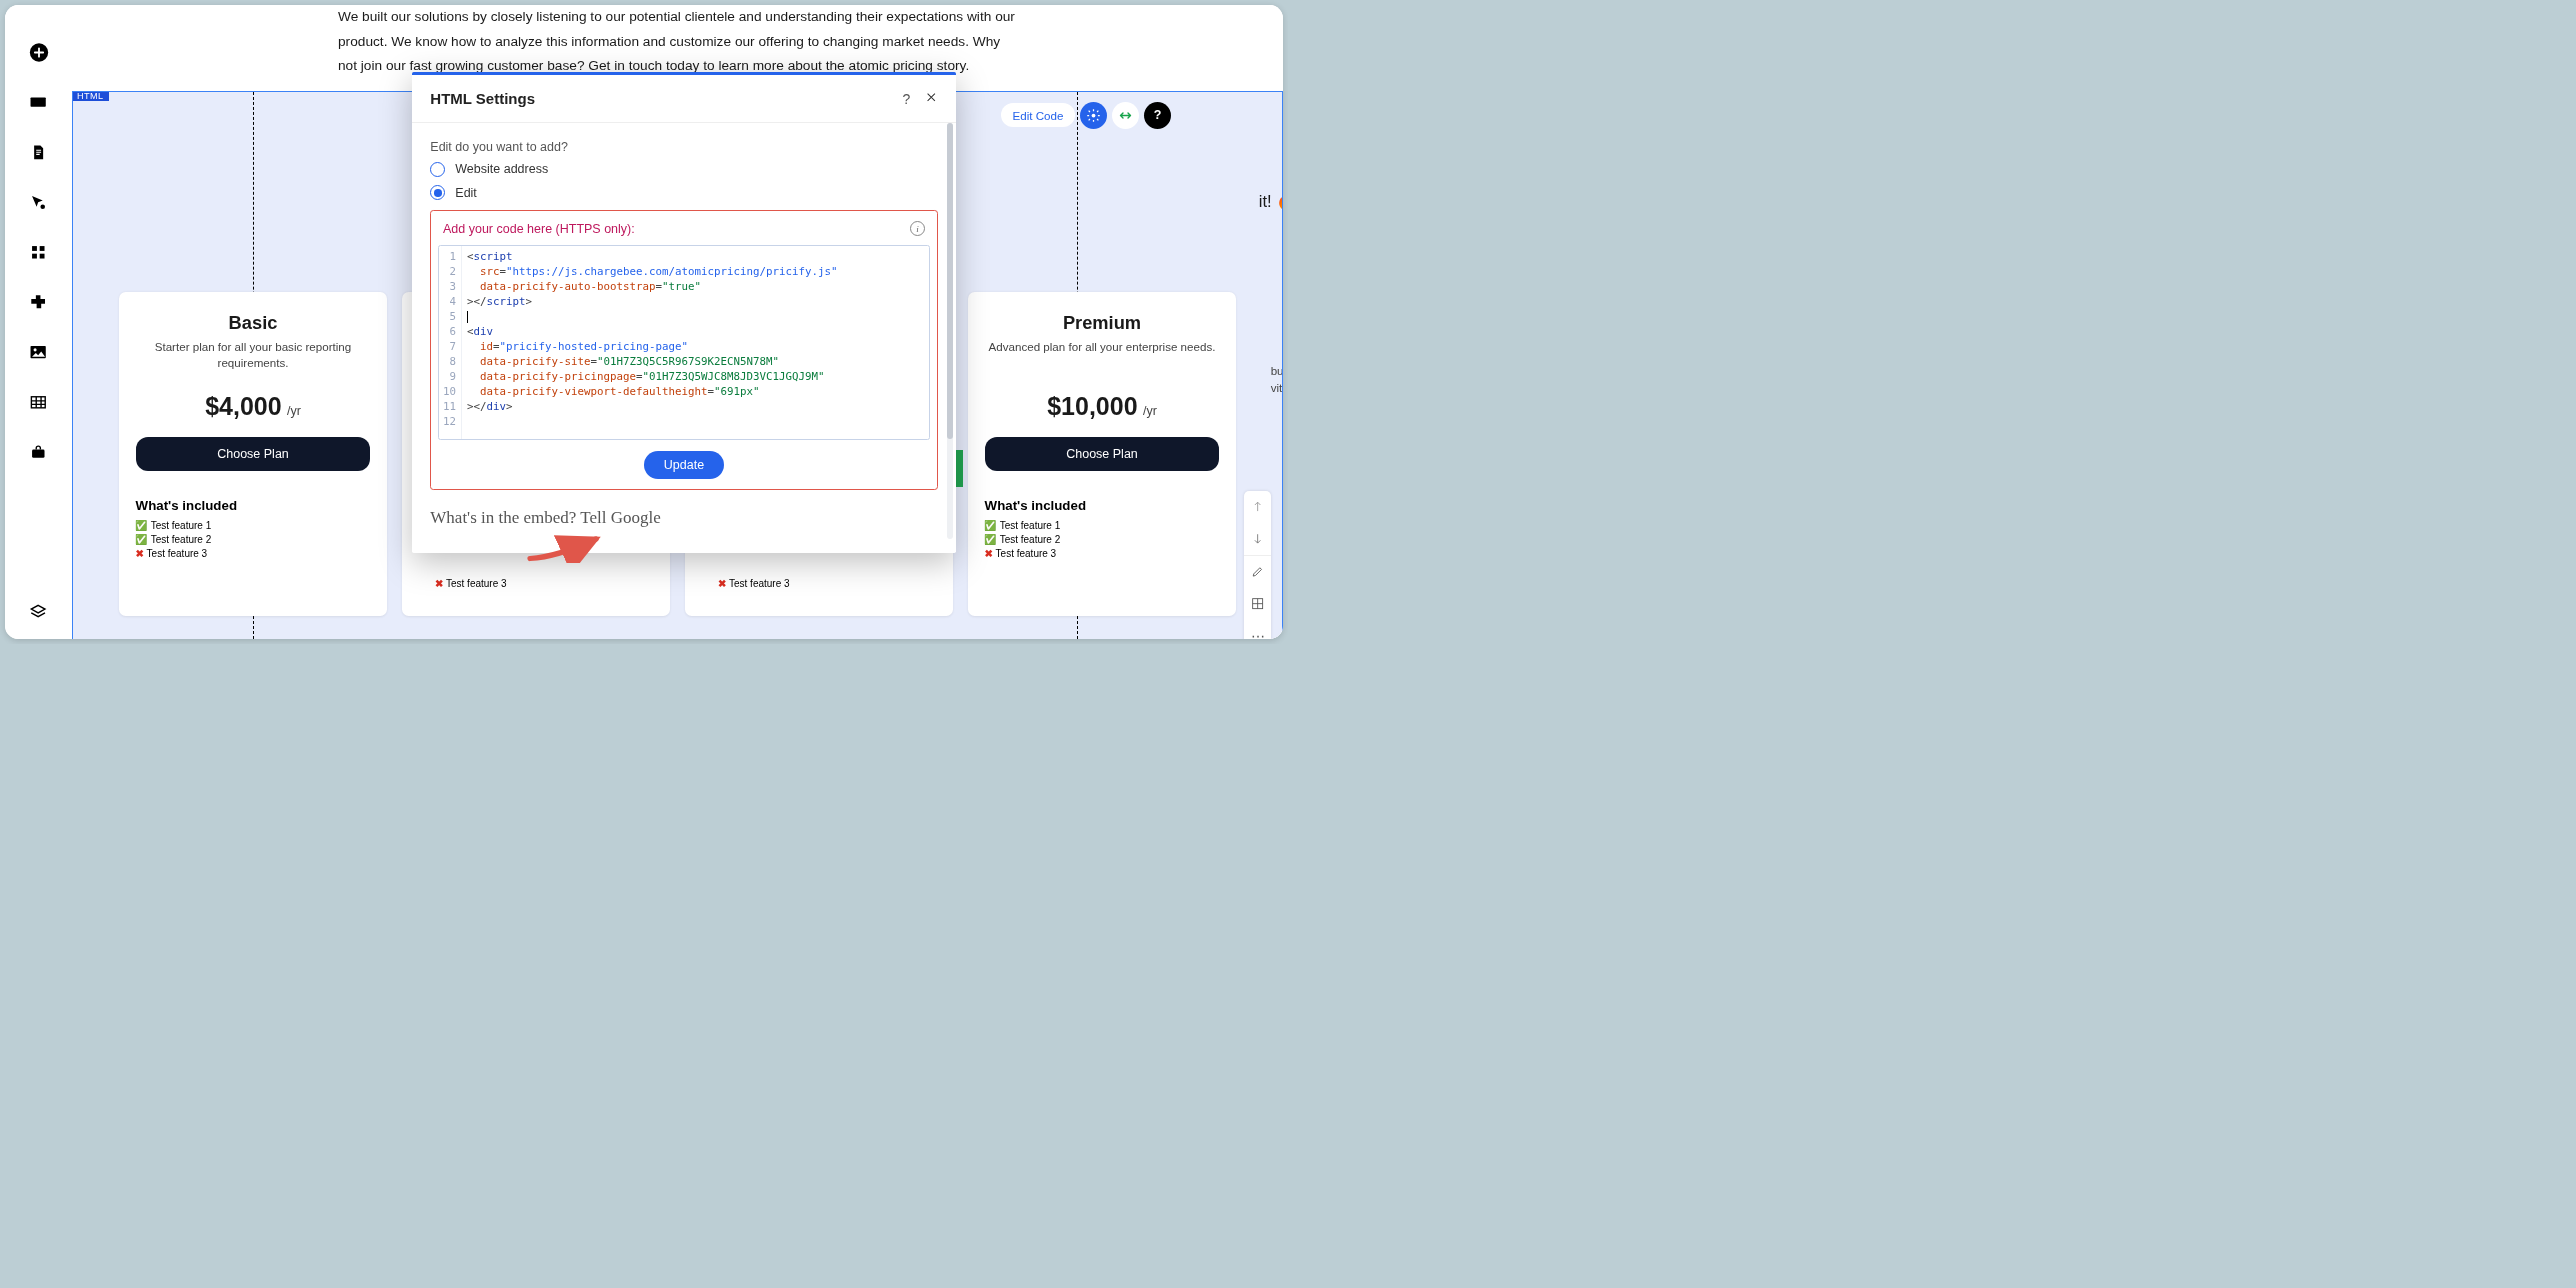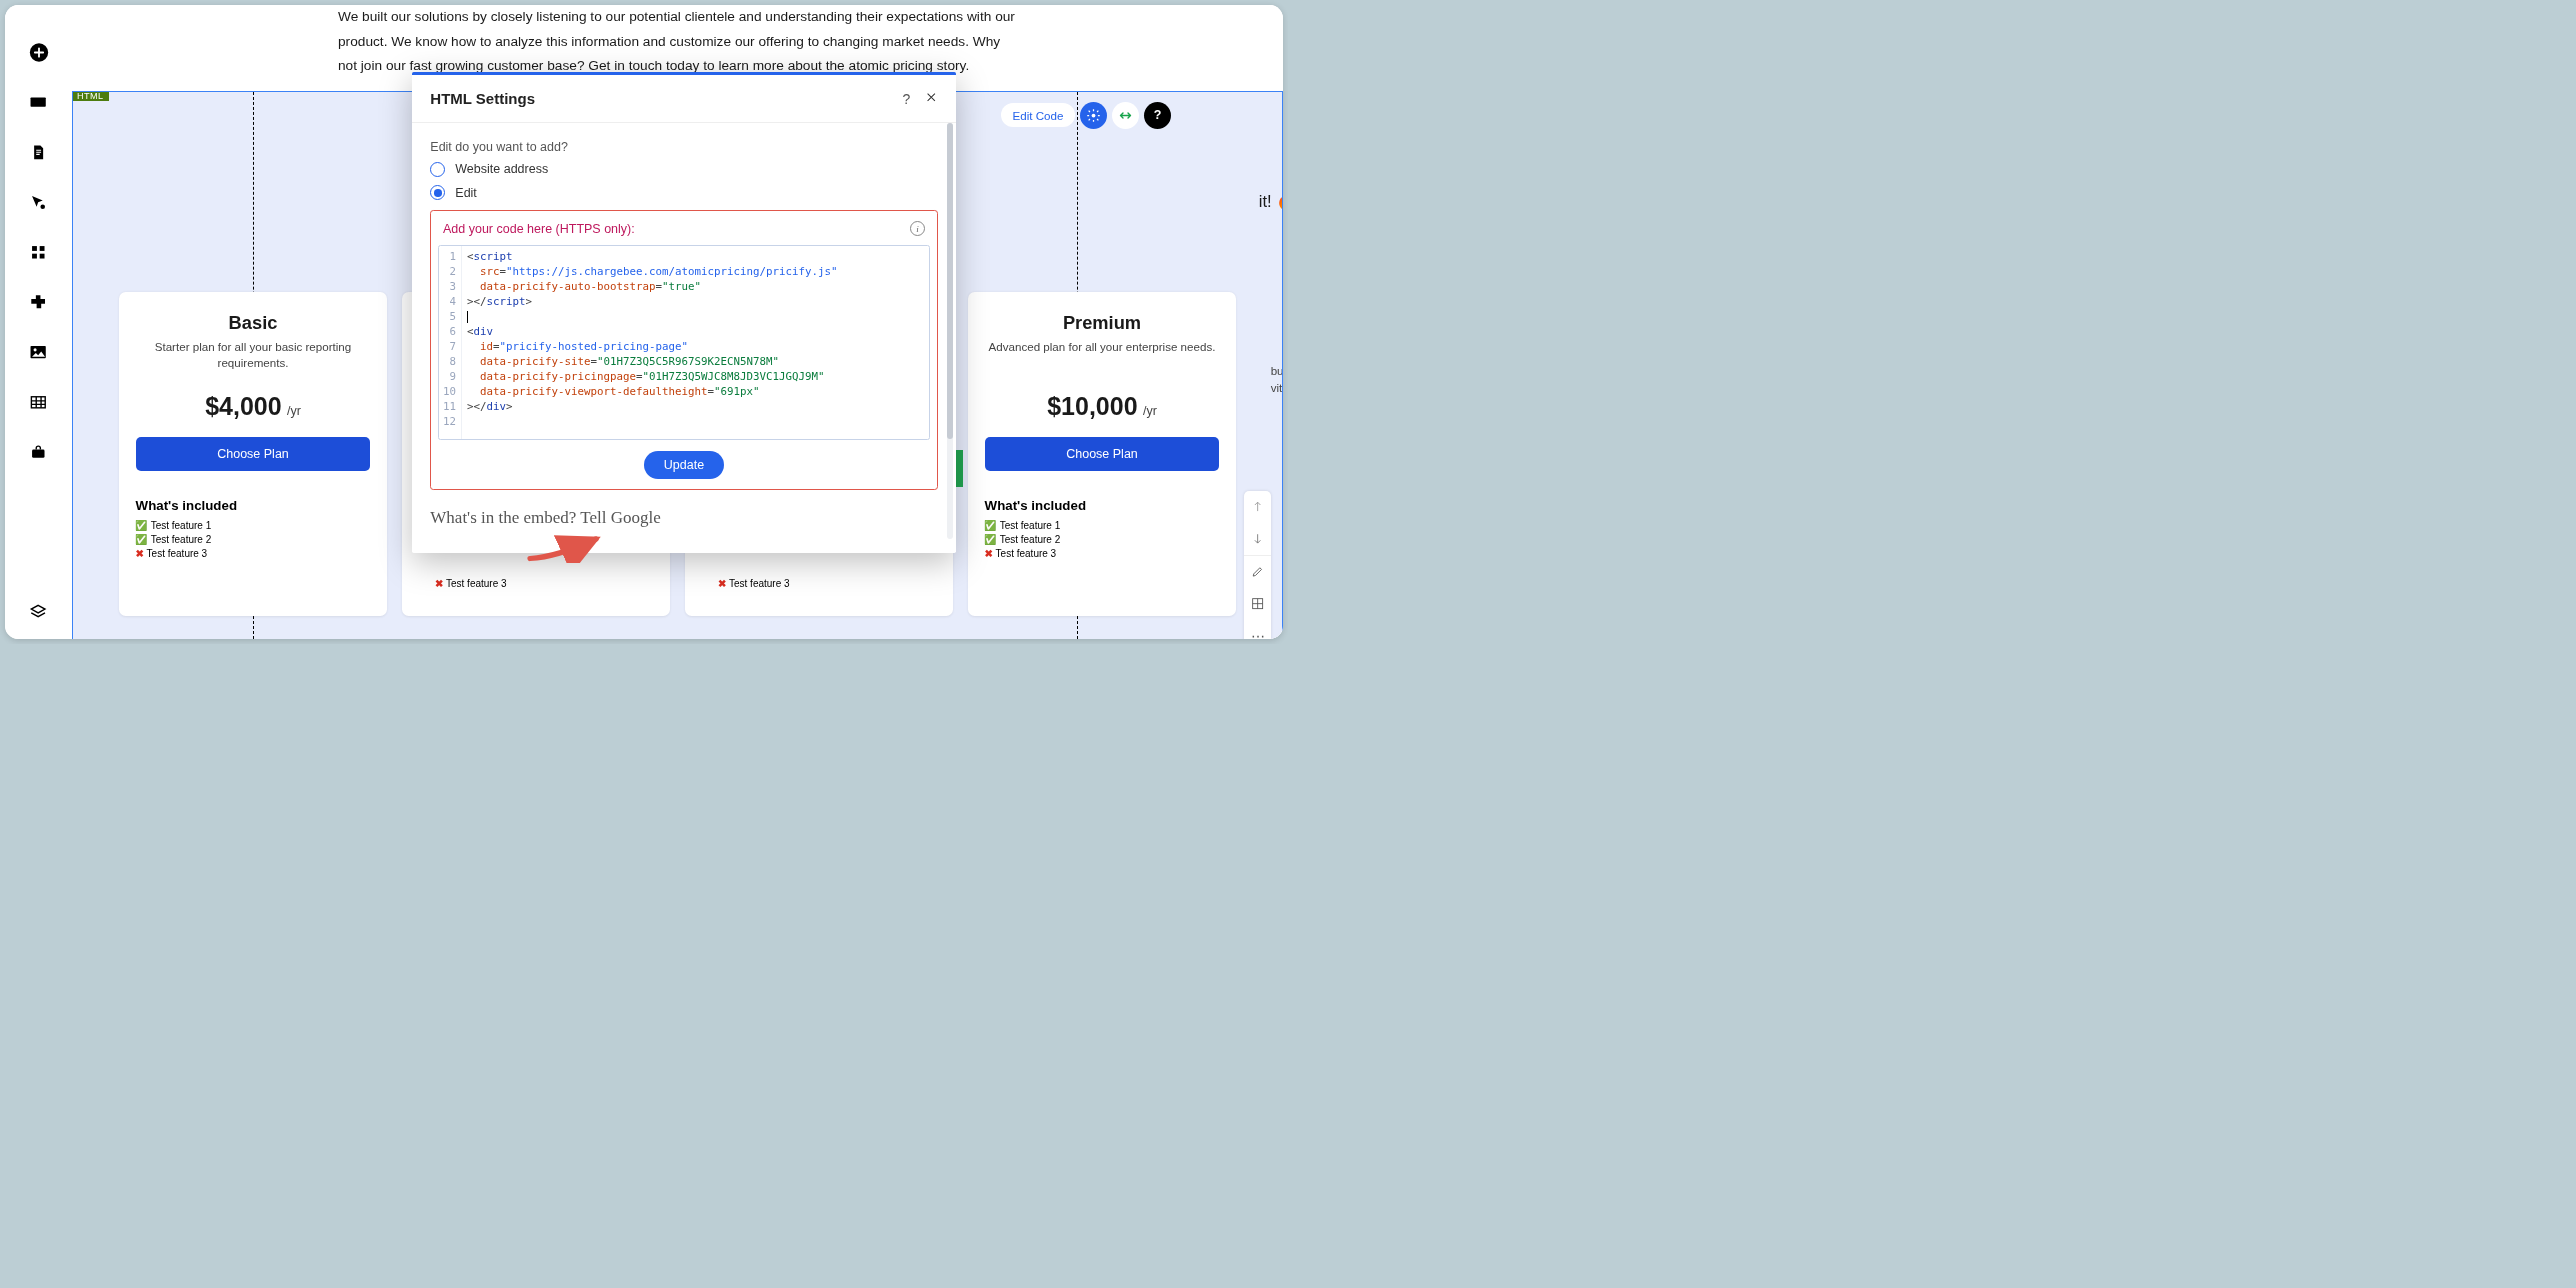--- a/index.html
+++ b/index.html
@@ -57,21 +57,21 @@
   .html-block {
     position: relative;
     border: 1.7px solid #3b82f6;
     background: #e7ecfb;
     min-height: 549px;
     overflow: hidden;
   }
   .html-tag {
     position: absolute;
     top: -1.7px; left: -1.7px;
-    background: #4d7c0f;
+    background: #1d4ed8;
     color: #fff;
     font-size: 9.1px;
     padding: 0.8px 5.8px;
     letter-spacing: 0.4px;
     font-weight: 500;
   }
   .toolbar {
     position: absolute;
     top: 10px; right: 111px;
     display: flex;
@@ -125,24 +125,24 @@
     position: relative;
   }
   .plan-name { font-size: 18.3px; font-weight: 700; color: #1a1a1a; margin-bottom: 5px; }
   .plan-desc { font-size: 11.6px; color: #444; line-height: 1.4; margin-bottom: 20px; min-height: 33px; }
   .plan-price { font-size: 25px; font-weight: 700; color: #1a1a1a; display: inline; }
   .plan-period { font-size: 12.5px; color: #444; display: inline; margin-left: 1.7px; }
   .choose-btn {
     display: block;
     width: 100%;
     margin-top: 16.6px;
-    background: #1d4ed8;
+    background: #0f172a;
     color: #fff;
     border: none;
-    border-radius: 5px;
+    border-radius: 12px;
     padding: 10px;
     font-size: 12.5px;
     font-weight: 500;
     cursor: pointer;
   }
   .included-title { text-align: left; font-weight: 700; font-size: 13.3px; margin-top: 27px; margin-bottom: 6.7px; }
   .feature-row { text-align: left; font-size: 10px; margin: 3.3px 0; }
   .check { color: #22a652; }
   .cross-icon { color: #d92d20; font-weight: 700; }
   

